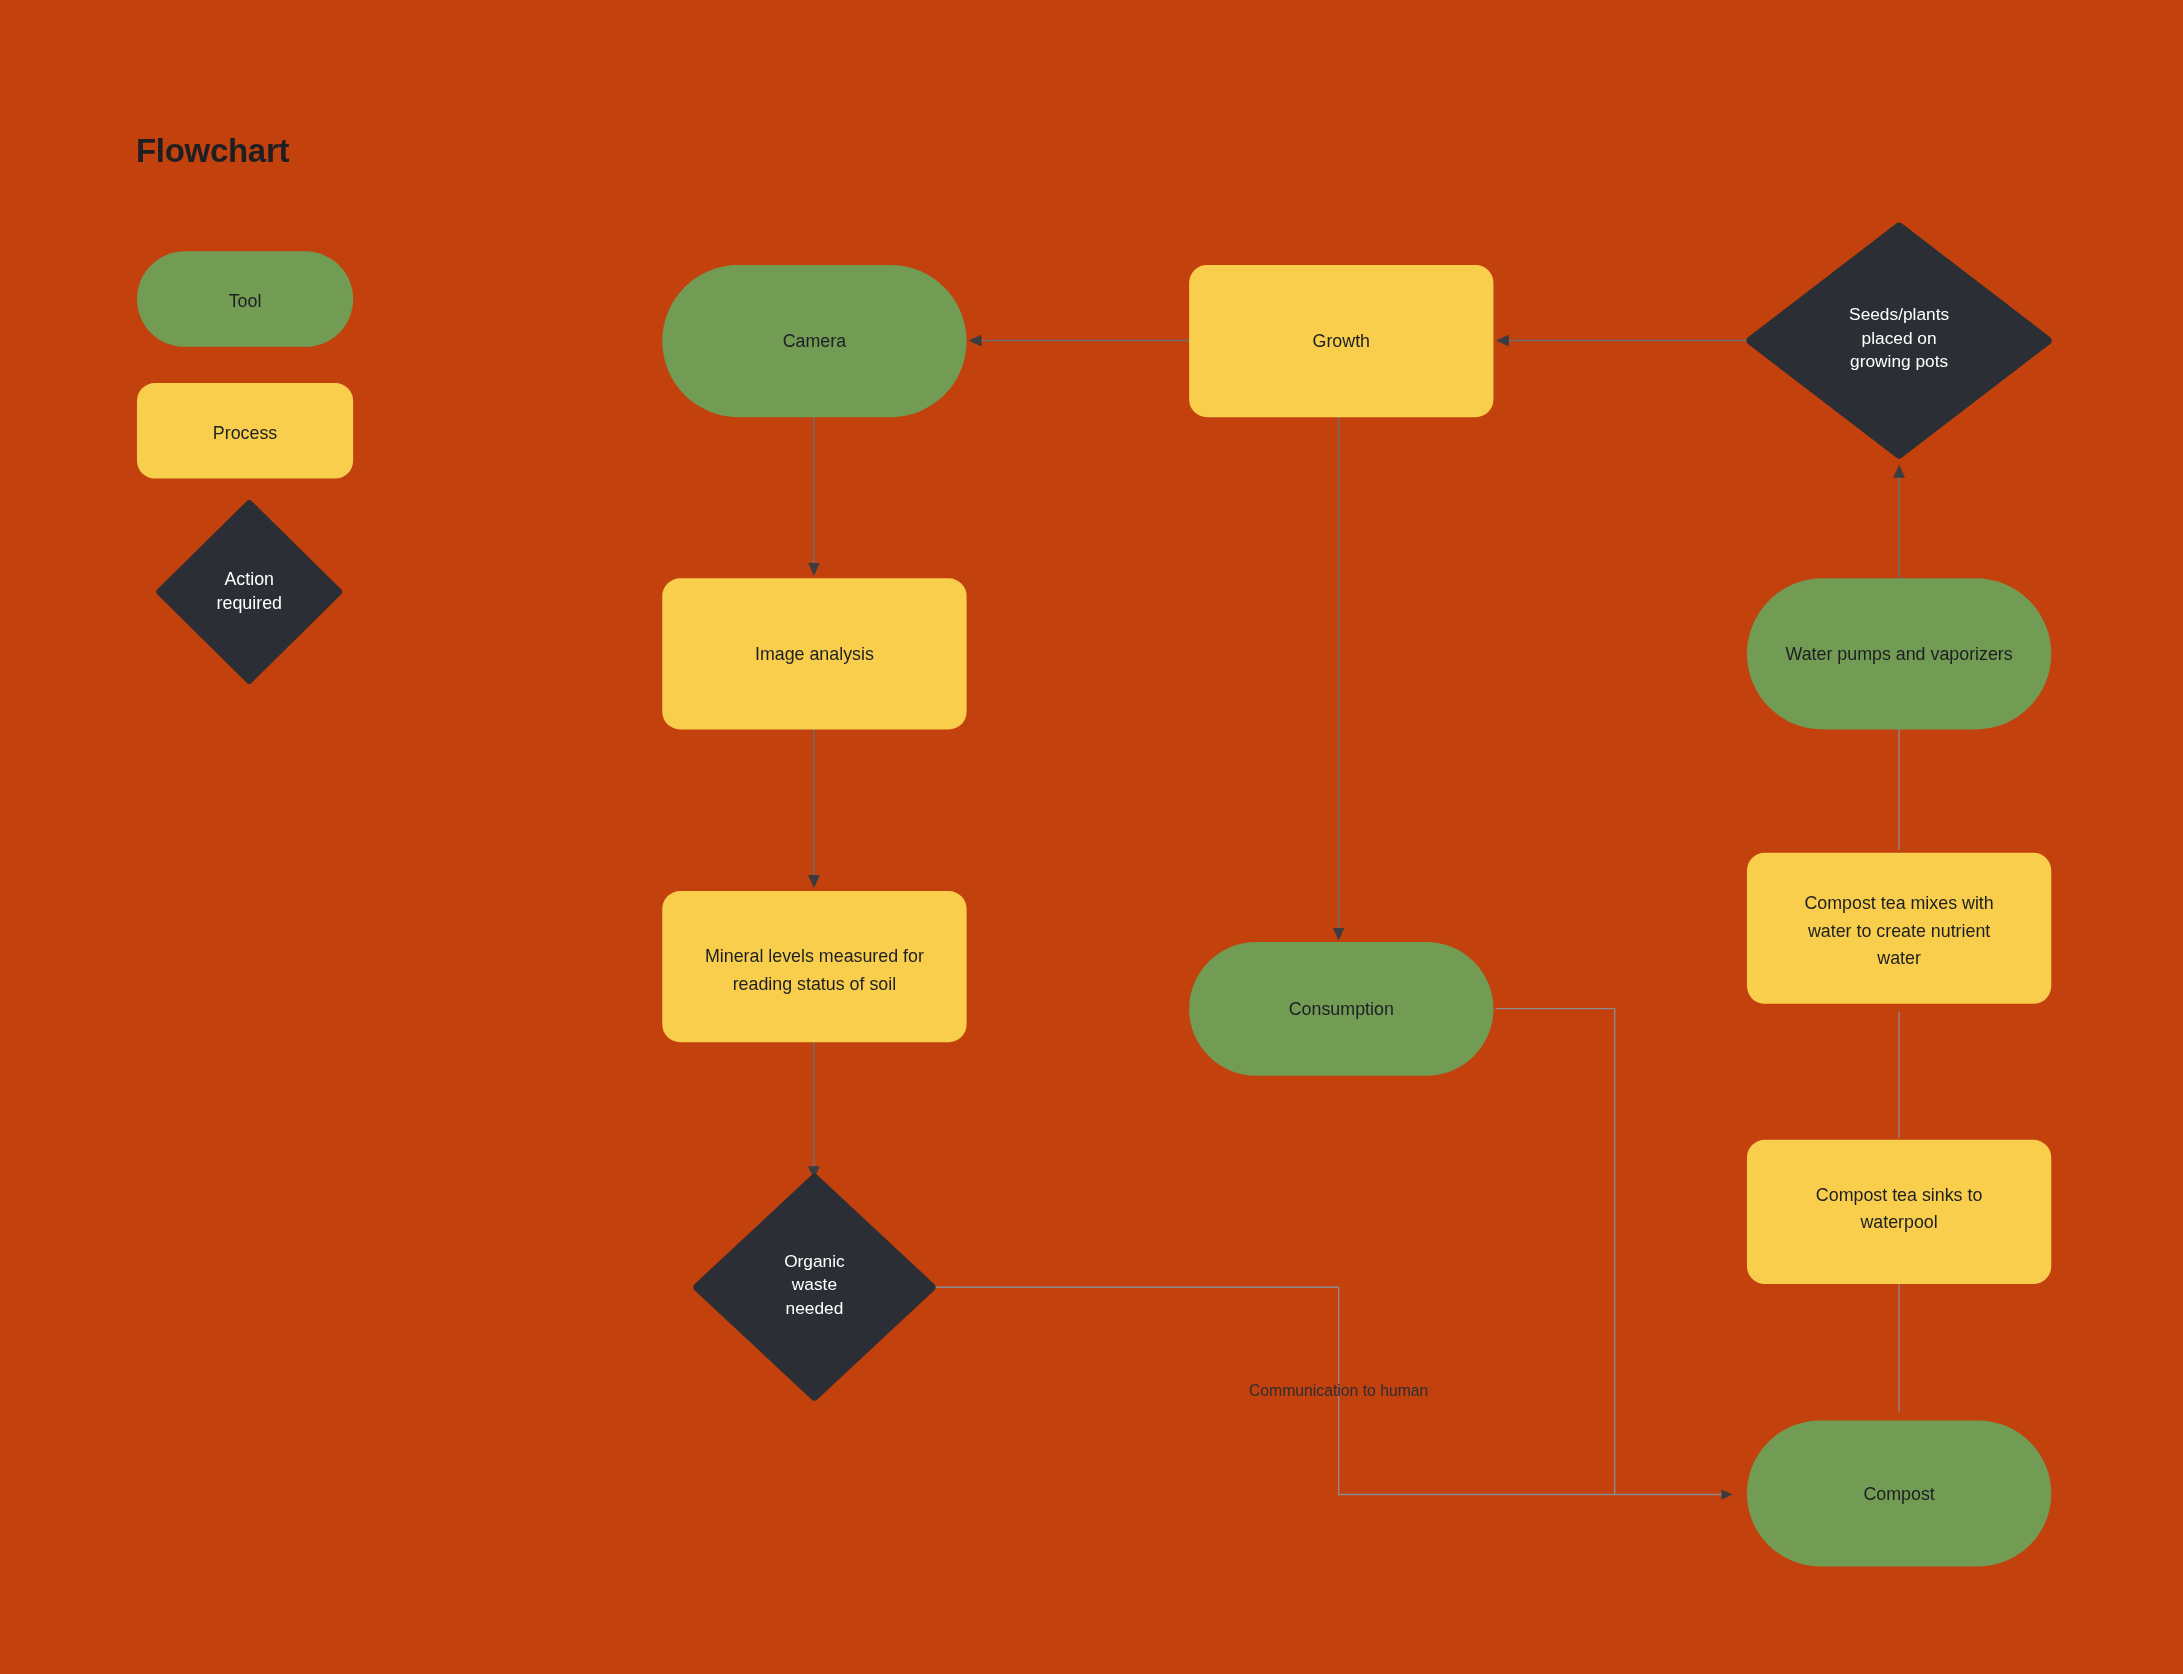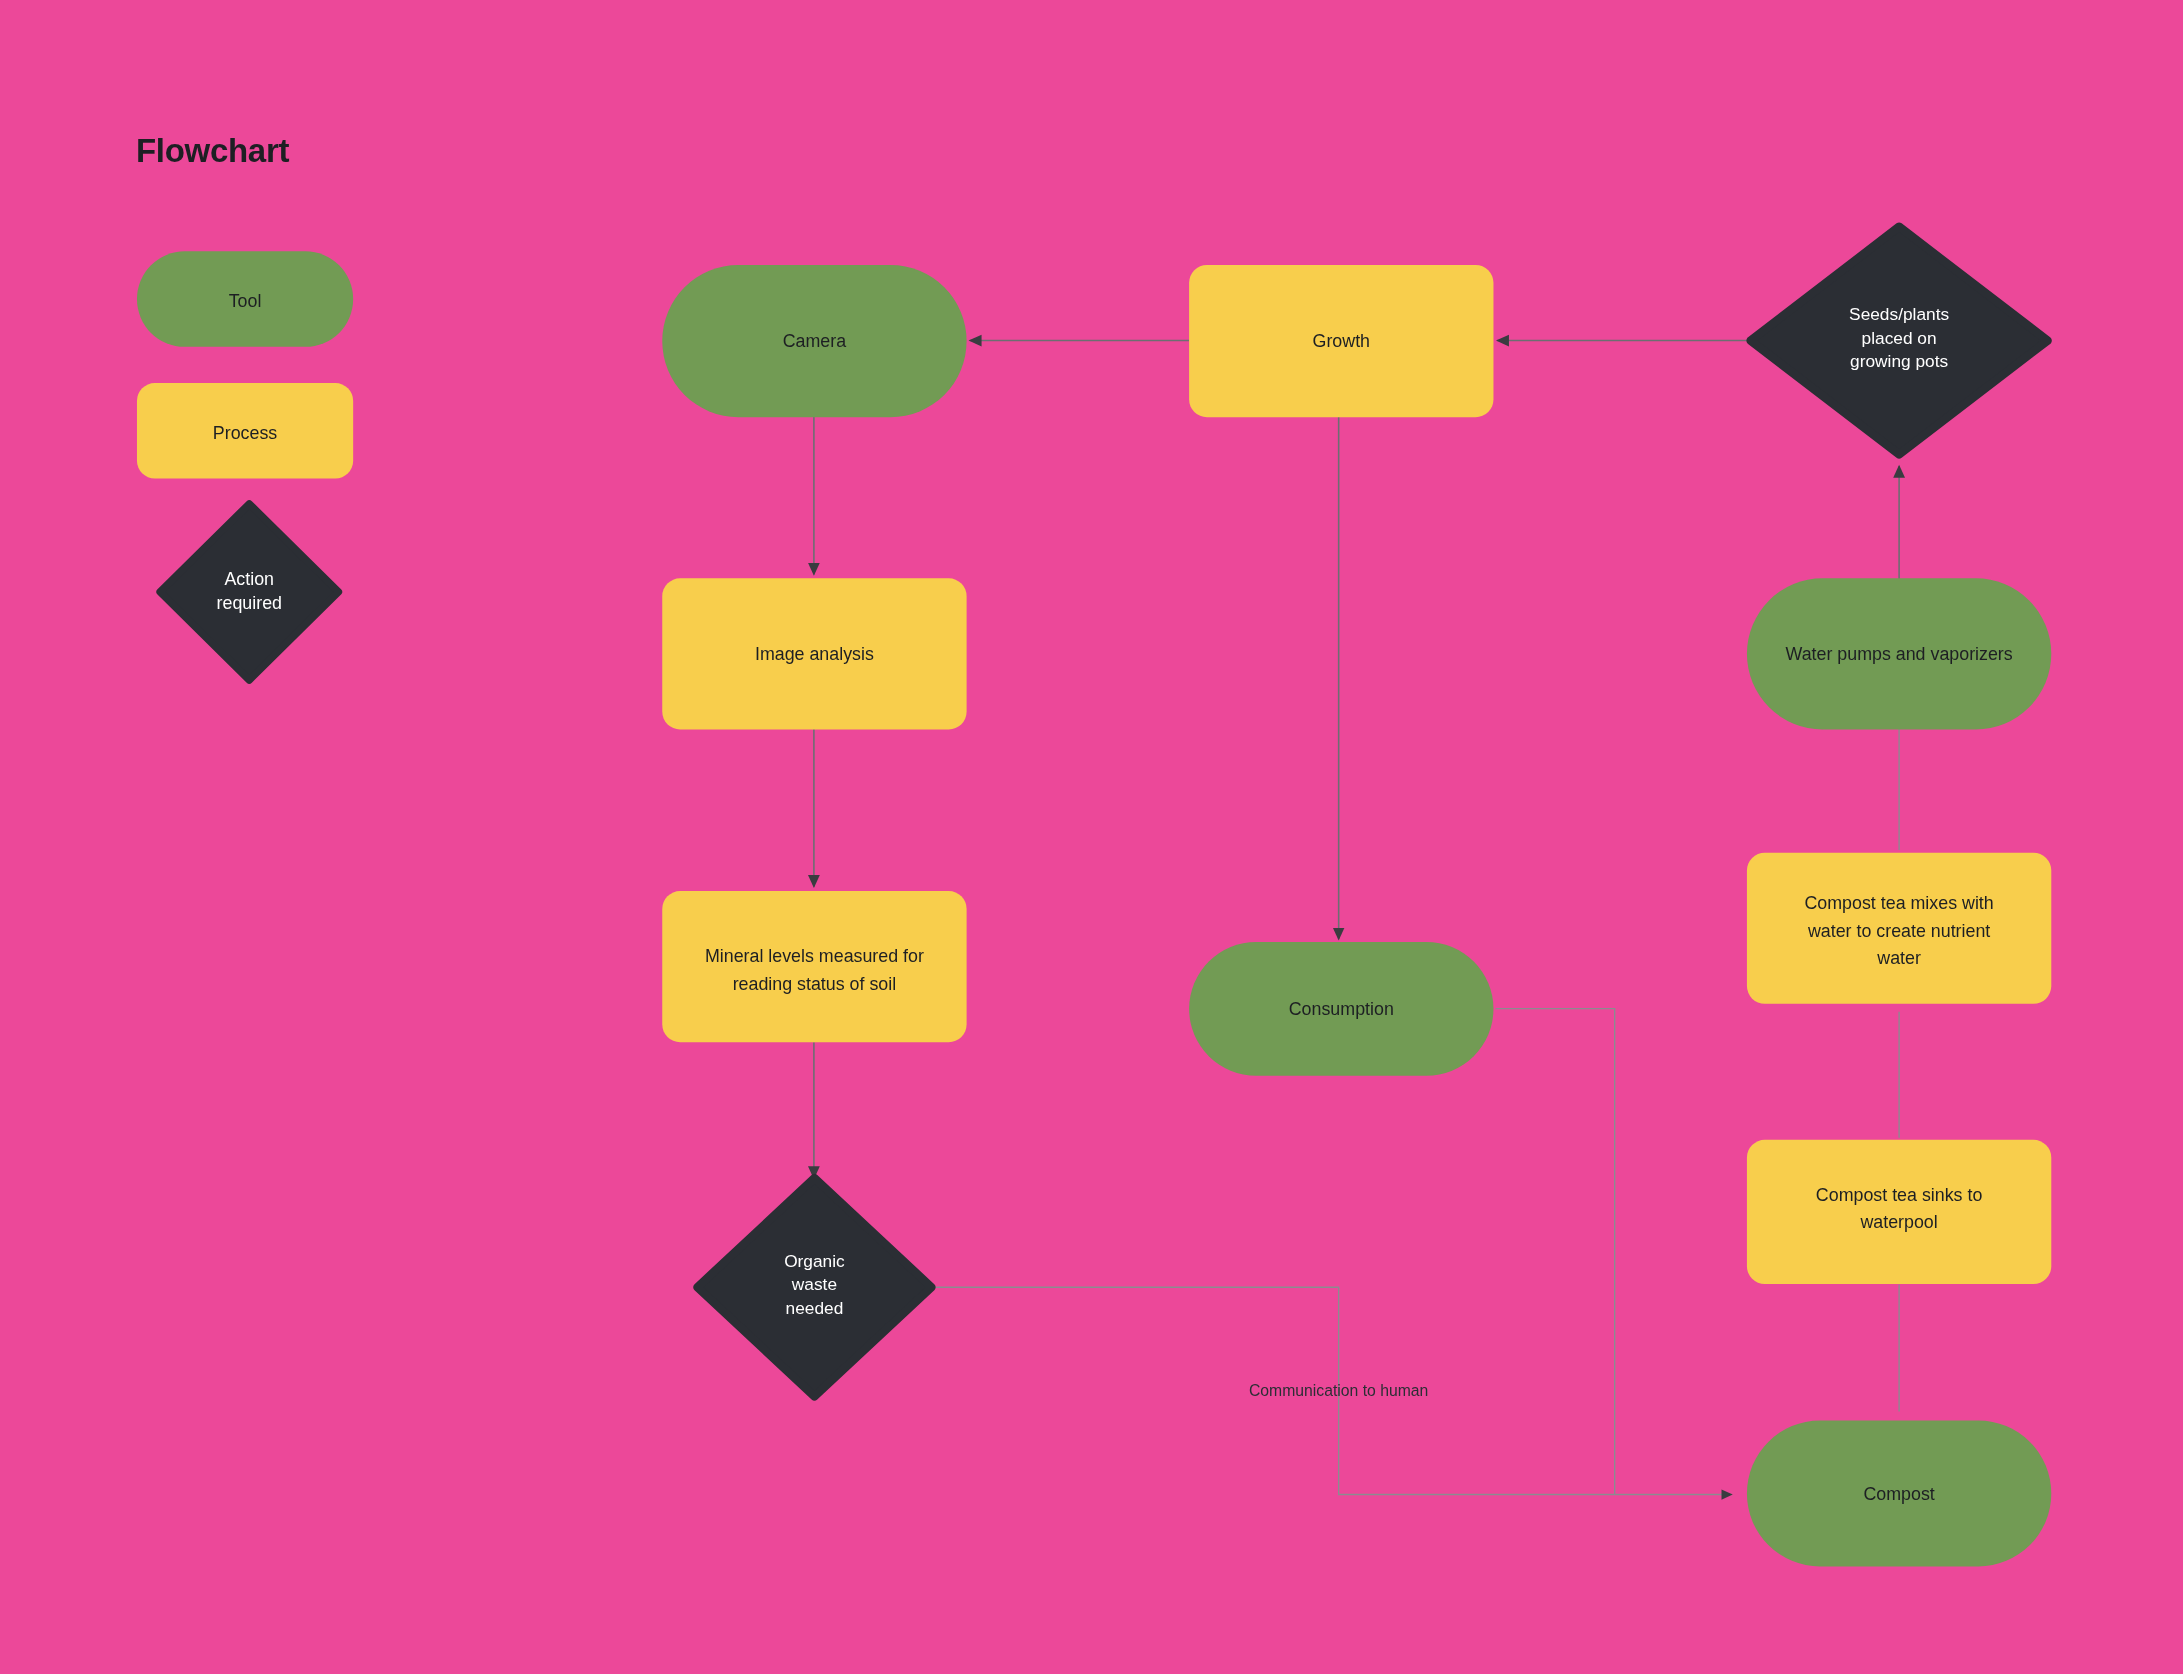--- a/index.html
+++ b/index.html
@@ -4,21 +4,21 @@
 <style>
   html, body {
     margin: 0;
     padding: 0;
     background: #ffffff;
   }
   #page {
     position: relative;
     width: 2183px;
     height: 1674px;
-    background: #ec4899;
+    background: #c2410c;
     font-family: "Liberation Sans", sans-serif;
     overflow: hidden;
   }
   #page-title {
     position: absolute;
     left: 136px;
     top: 132px;
     font-size: 33px;
     font-weight: bold;
     color: #1d1f23;

